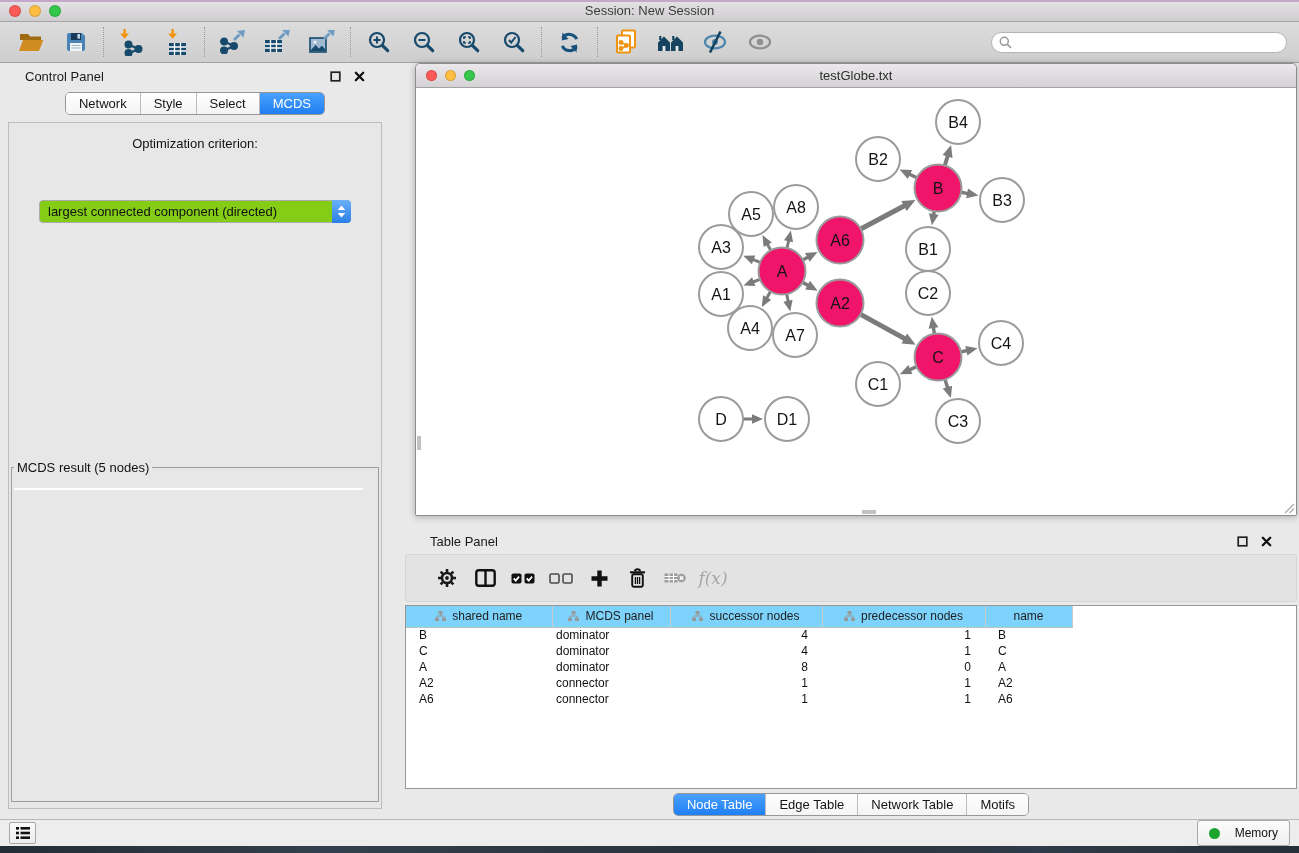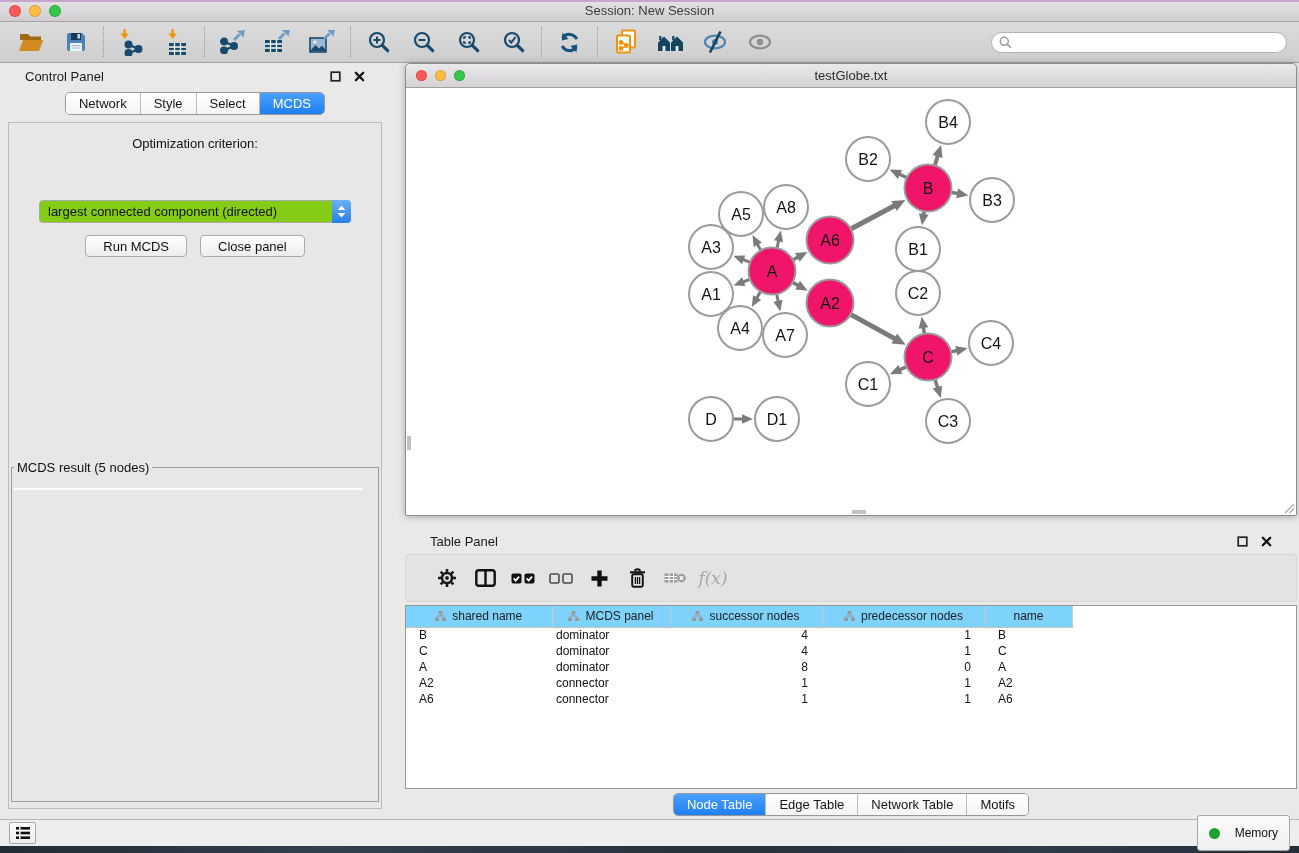--- a/index.html
+++ b/index.html
@@ -61,21 +61,21 @@
   fieldset.result { margin-top:auto; width: 368px; height: 342px; border:1px solid #9d9d9d;
     background:#e7e7e7; position:relative; }
   fieldset.result legend { font-size:13px; color:#111; margin-left:2px; padding:0 3px; }
   .result-list { position:absolute; left:2px; right:15px; top:13px; bottom:2px;
     background:#fff; font-size:13px; padding:2px 0 0 5px; overflow:hidden; }
   .result-scroll { position:absolute; right:2px; top:13px; bottom:2px; width:13px;
     background:#f4f4f4; border-left:1px solid #e6e6e6; }
   
   .right-area { flex:1; display:flex; flex-direction:column; padding: 0 2px 0 15px; }
   .network-window { height: 453px; border:1px solid #8d8d8d; border-radius:5px 5px 2px 2px;
-    background:#fff; box-shadow: 0 1px 7px rgba(0,0,0,.28); display:flex; flex-direction:column; position:relative; }
+    background:#fff; box-shadow: 0 1px 7px rgba(0,0,0,.28); display:flex; flex-direction:column; position:relative;margin-left:10px; }
   .net-titlebar { height:24px; flex:none; background:linear-gradient(#ebe8eb,#d5d2d5);
     border-bottom:1px solid #a2a2a2; border-radius:5px 5px 0 0; position:relative;
     display:flex; align-items:center; }
   .net-titlebar .traffic { margin-left:10px; }
   .net-titlebar .light { width:11px; height:11px; }
   .net-title { position:absolute; left:0; right:0; text-align:center; font-size:13px; color:#2d2d2d; }
   .net-canvas { flex:1; position:relative; background:#fff; border-radius:0 0 2px 2px; }
   .net-canvas svg.graph { position:absolute; left:0; top:0; }
   .v-thumb { position:absolute; left:1px; top:348px; width:4px; height:14px; background:#c2c2c2; }
   .h-thumb { position:absolute; bottom:1px; left:446px; width:14px; height:4px; background:#c2c2c2; }
@@ -100,21 +100,21 @@
   .ntable td:nth-child(5) { padding-left:13px; }
   .ntable th:nth-child(1){width:146px}.ntable th:nth-child(2){width:118px}
   .ntable th:nth-child(3){width:152px}.ntable th:nth-child(4){width:163px}
   .ntable th:nth-child(5){width:87px}
   .table-tabs-row { height:30px; display:flex; align-items:center; justify-content:center; }
   
   .statusbar { height:27px; background:#ededed; border-top:1px solid #b8b8b8;
     display:flex; align-items:center; padding:0 9px; }
   .list-btn { width:27px; height:22px; border:1px solid #a8a8a8; border-radius:2px;
     background:linear-gradient(#fafafa,#ededed); display:flex; align-items:center; justify-content:center; cursor:default; }
-  .memory-btn { margin-left:auto; height:36px; padding:0 11px; border:1px solid #a8a8a8; border-radius:3px;
+  .memory-btn { margin-left:auto; height:26px; padding:0 11px; border:1px solid #a8a8a8; border-radius:3px;
     background:linear-gradient(#fbfbfb,#f0f0f0); display:flex; align-items:center; gap:15px;
     font-size:12px; color:#111; cursor:default; }
   .mem-dot { width:11px; height:11px; border-radius:50%; background:#1ca32b; }
   .desktop-strip { height:7px; background:linear-gradient(90deg,#222c35,#32404d 25%,#27323c 55%,#2e3b48 80%,#242f39); }
 </style>
 </head>
 <body>
 
 <div class="titlebar">
   <div class="top-accent"></div>
@@ -302,24 +302,20 @@
     <div class="cp-content">
       <div class="opt-label">Optimization criterion:</div>
       <div class="dropdown">
         <span class="val">largest connected component (directed)</span>
         <span class="stepper">
           <svg width="9" height="13" viewBox="0 0 9 13">
             <polygon points="4.5,0.5 8.3,5 0.7,5" fill="#fff"></polygon>
             <polygon points="4.5,12.5 8.3,8 0.7,8" fill="#fff"></polygon>
           </svg>
         </span>
-      </div>
-      <div class="btn-row">
-        <button class="mac-btn">Run MCDS</button>
-        <button class="mac-btn">Close panel</button>
       </div>
       <fieldset class="result">
         <legend>MCDS result (5 nodes)</legend>
         <div class="result-list"></div>
         <div class="result-scroll"></div>
       </fieldset>
     </div>
   </div>
 
   <div class="right-area">

